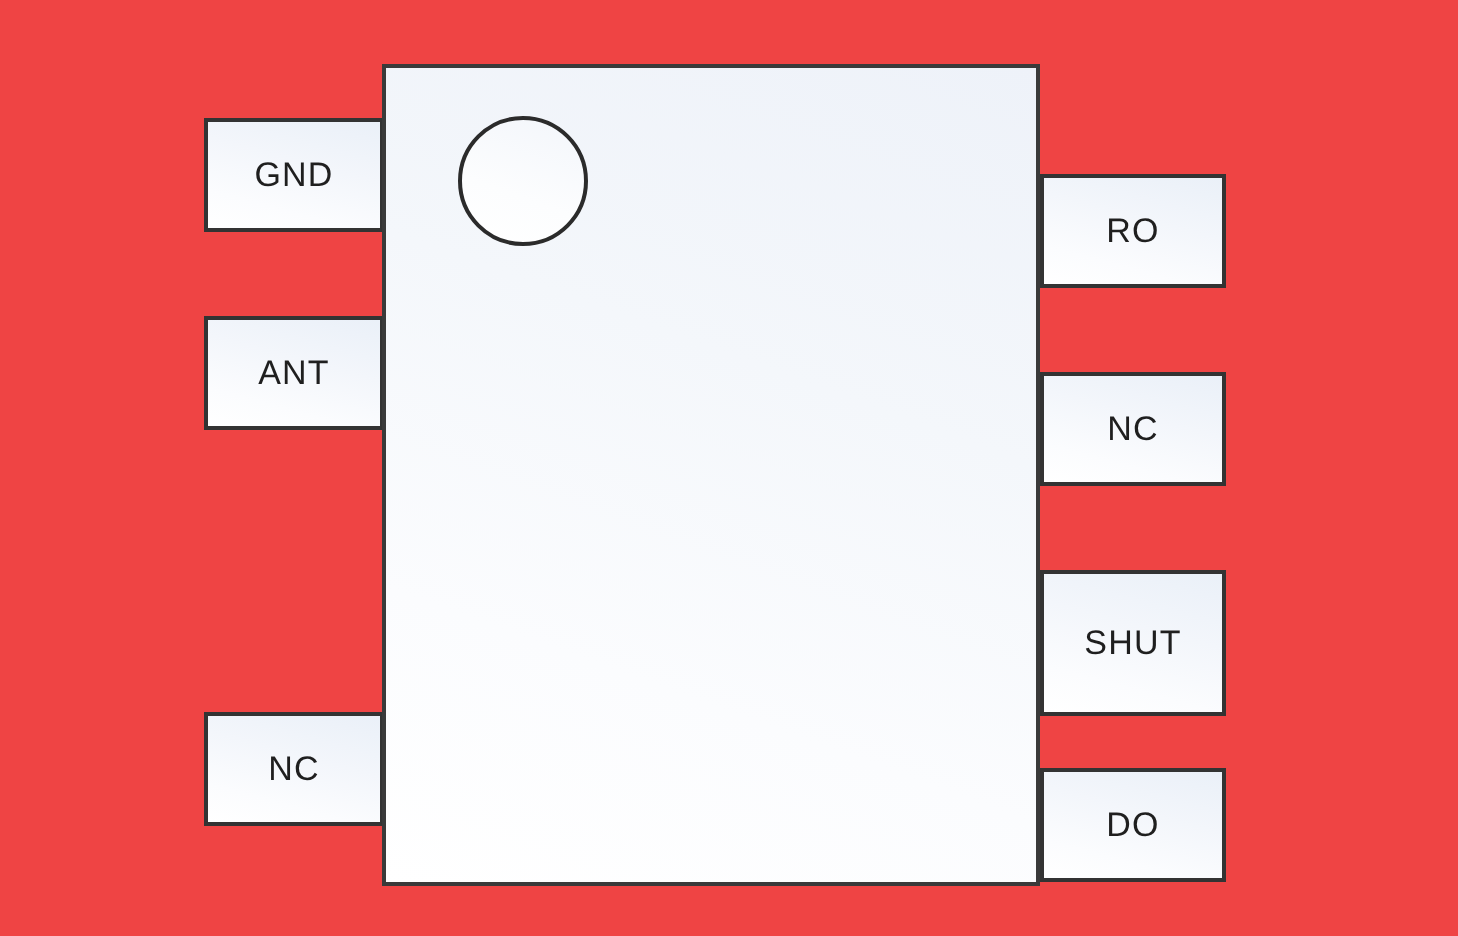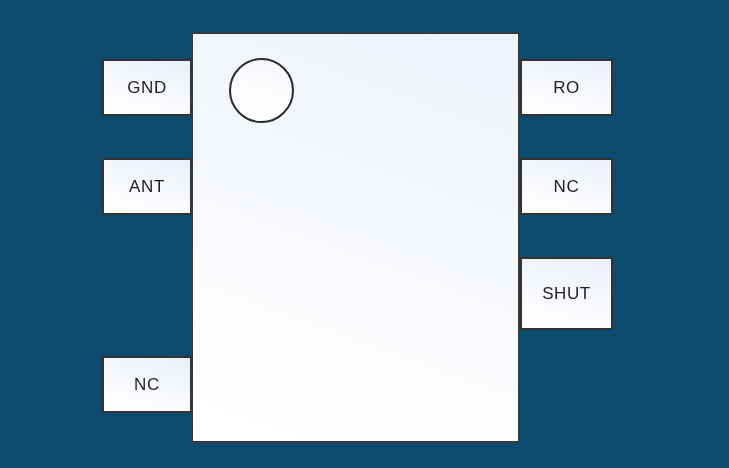--- a/index.html
+++ b/index.html
@@ -9,21 +9,21 @@
     background: #ffffff;
   }
   body {
     font-family: "Liberation Sans", sans-serif;
     -webkit-font-smoothing: antialiased;
   }
   #canvas {
     position: relative;
     width: 729px;
     height: 468px;
-    background: #0c4a6e;
+    background: #ef4444;
     overflow: hidden;
   }
 
   
   .ic-body {
     position: absolute;
     left: 191px;
     top: 32px;
     width: 329px;
     height: 411px;
@@ -59,21 +59,21 @@
   }
   .pin-label {
     font-size: 17px;
     letter-spacing: 0.6px;
     color: #1f1f1f;
     line-height: 1;
     user-select: none;
   }
 
   .pin.left  { width: 90px; }
-  .pin.right { width: 93px; }
+  .pin.right { width: 93px; margin-top: 28px; }
 </style>
 </head>
 <body>
 
 <div id="canvas">
 
   <div class="pin left" style="left:102px; top:59px; height:57px;">
     <span class="pin-label">GND</span>
   </div>
 
@@ -91,18 +91,21 @@
   </div>
 
   <div class="pin right" style="left:520px; top:158px; height:57px;">
     <span class="pin-label">NC</span>
   </div>
 
   <div class="pin right" style="left:520px; top:257px; height:73px;">
     <span class="pin-label">SHUT</span>
   </div>
 
+  <div class="pin right" style="left:520px; top:356px; height:57px;">
+    <span class="pin-label">DO</span>
+  </div>
 
   <div class="ic-body">
     <div class="pin1-marker"></div>
   </div>
 
 </div>
 
 </body></html>

